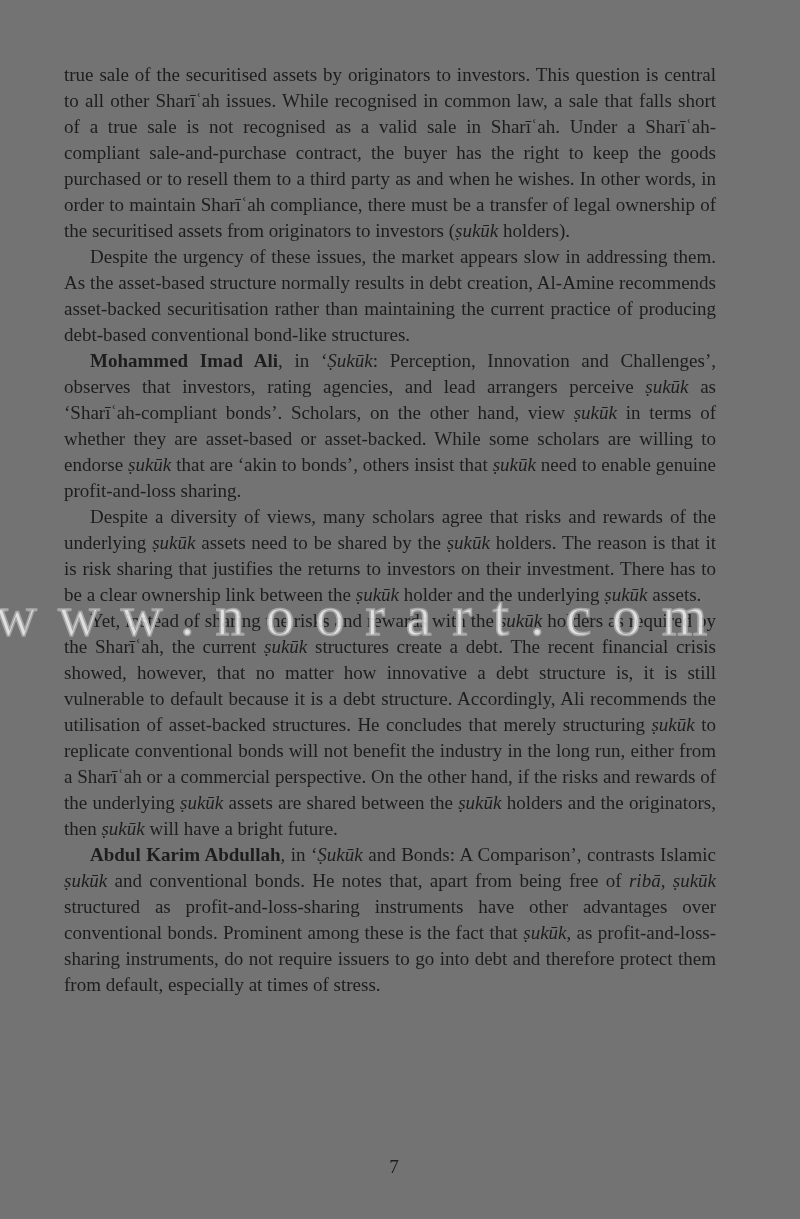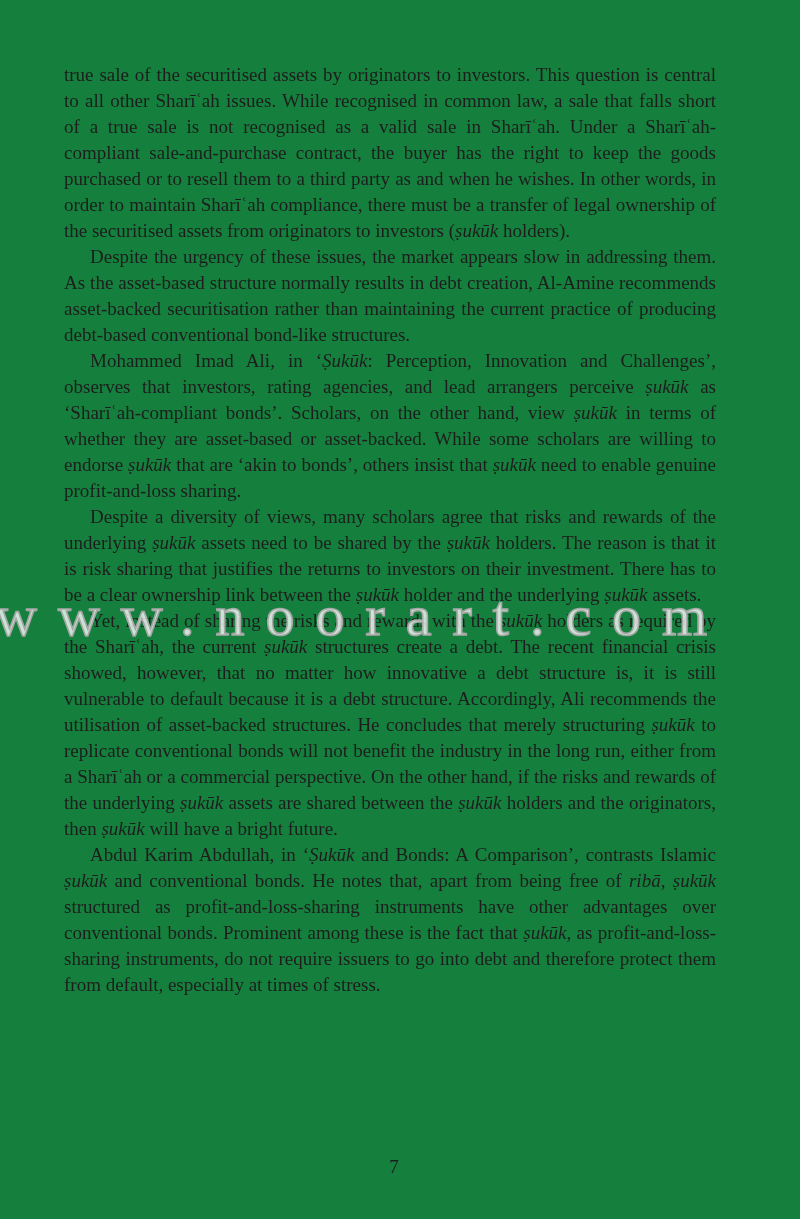--- a/index.html
+++ b/index.html
@@ -11,40 +11,40 @@
     height: 1219px;
     position: relative;
     overflow: hidden;
     background: #fefefe;
     font-family: "Liberation Serif", "DejaVu Serif", "DejaVu Sans", serif;
     color: #1d1d1d;
   }
   .page {
     position: absolute;
     inset: 0;
-    background: #15803d;
+    background: #737373;
   }
   .page-text {
     position: absolute;
     left: 64px;
     top: 62px;
     width: 652px;
     font-size: 19px;
     line-height: 26px;
     text-align: justify;
     z-index: 1;
   }
   p.para {
     margin: 0;
     padding: 0;
   }
   p.para.indent {
     text-indent: 26px;
   }
-  .bold { font-weight: normal; }
+  .bold { font-weight: bold; }
   .italic { font-style: italic; }
   .watermark {
     position: absolute;
     top: 586px;
     left: -5px;
     z-index: 5;
     font-family: "Liberation Serif", "DejaVu Serif", serif;
     font-size: 58px;
     line-height: 60px;
     letter-spacing: 21px;

